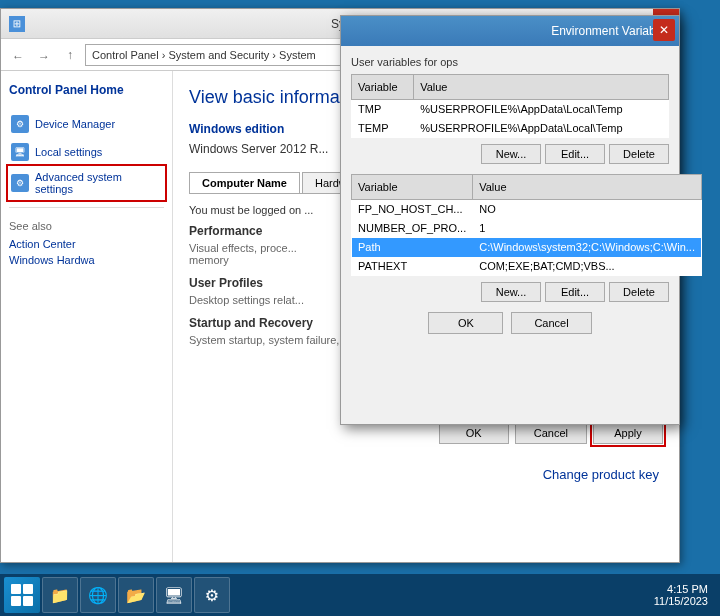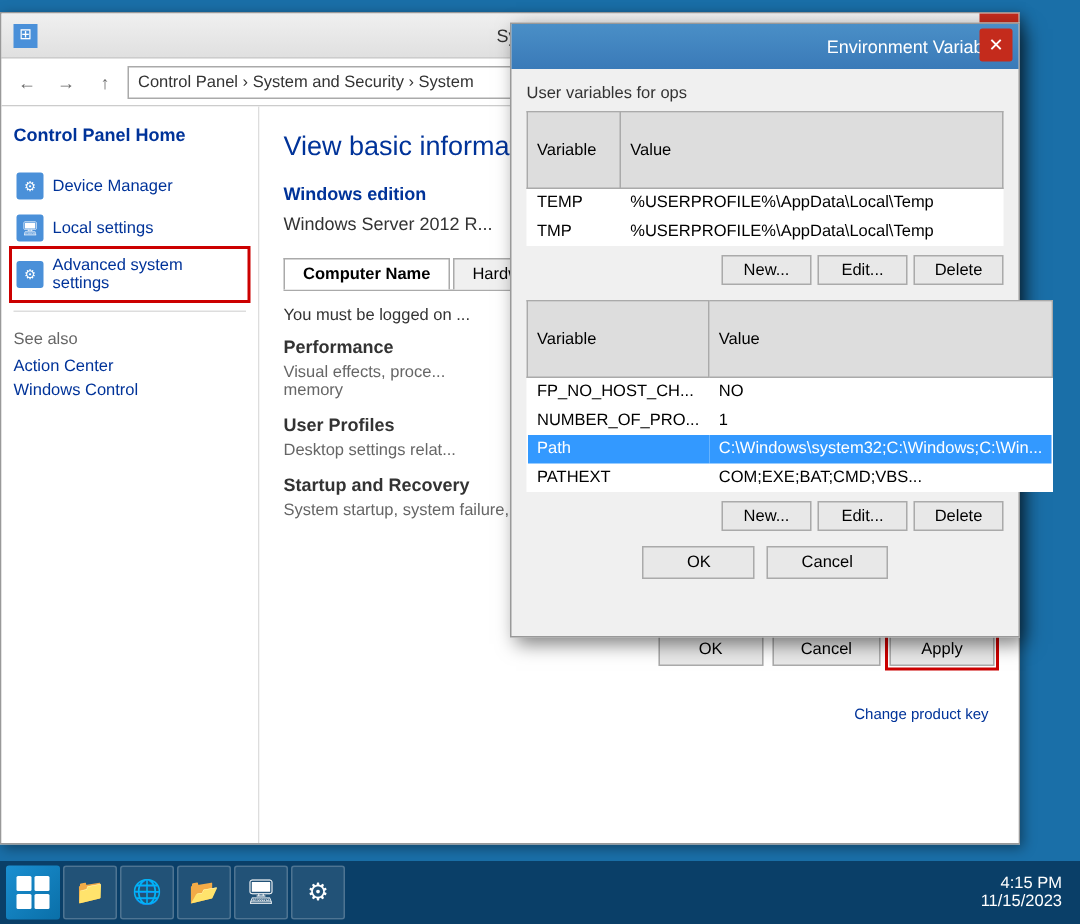--- a/index.html
+++ b/index.html
@@ -325,21 +325,21 @@
       text-align: center;
     }
 
     .bottom-btn.apply {
       outline: 2px solid #cc0000;
       outline-offset: 1px;
     }
 
     .change-product-link {
       color: #003399;
-      font-size: 10px;
+      font-size: 13px;
       cursor: pointer;
       position: absolute;
       right: 20px;
       bottom: 80px;
     }
 
     
     .env-dialog {
       position: absolute;
       top: 15px;
@@ -403,21 +403,21 @@
       border-collapse: collapse;
     }
 
     .env-table thead tr {
       background: #ddd;
     }
 
     .env-table th {
       text-align: left;
       font-size: 11px;
-      padding: 19px 6px;
+      padding: 6px 6px;
       border: 1px solid #aaa;
       font-weight: normal;
     }
 
     .env-table td {
       text-align: left;
       font-size: 11px;
       padding: 3px 6px;
       border: 1px solid transparent;
     }
@@ -573,21 +573,21 @@
         <div class="left-nav-item highlight-box">
           <div class="nav-icon">⚙</div>
           <span>Advanced system settings</span>
         </div>
 
         <div class="divider"></div>
 
         <div class="see-also">See also</div>
 
         <span class="see-also-link">Action Center</span>
-        <span class="see-also-link">Windows Control</span>
+        <span class="see-also-link">Windows Hardwa</span>
       </div>
 
       <div class="right-content" style="position:relative;">
         <div class="page-heading">View basic informati...</div>
 
         <div class="section-label">Windows edition</div>
         <div class="windows-edition-text">Windows Server 2012 R...</div>
 
         <div class="r2-badge">R2</div>
 
@@ -645,25 +645,25 @@
 
       <table class="env-table">
         <thead>
           <tr>
             <th>Variable</th>
             <th>Value</th>
           </tr>
         </thead>
         <tbody>
           <tr>
-            <td>TEMP</td>
+            <td>TMP</td>
             <td>%USERPROFILE%\AppData\Local\Temp</td>
           </tr>
           <tr>
-            <td>TMP</td>
+            <td>TEMP</td>
             <td>%USERPROFILE%\AppData\Local\Temp</td>
           </tr>
         </tbody>
       </table>
 
       <div class="env-btn-group">
         <button class="env-small-btn">New...</button>
         <button class="env-small-btn">Edit...</button>
         <button class="env-small-btn">Delete</button>
       </div>

